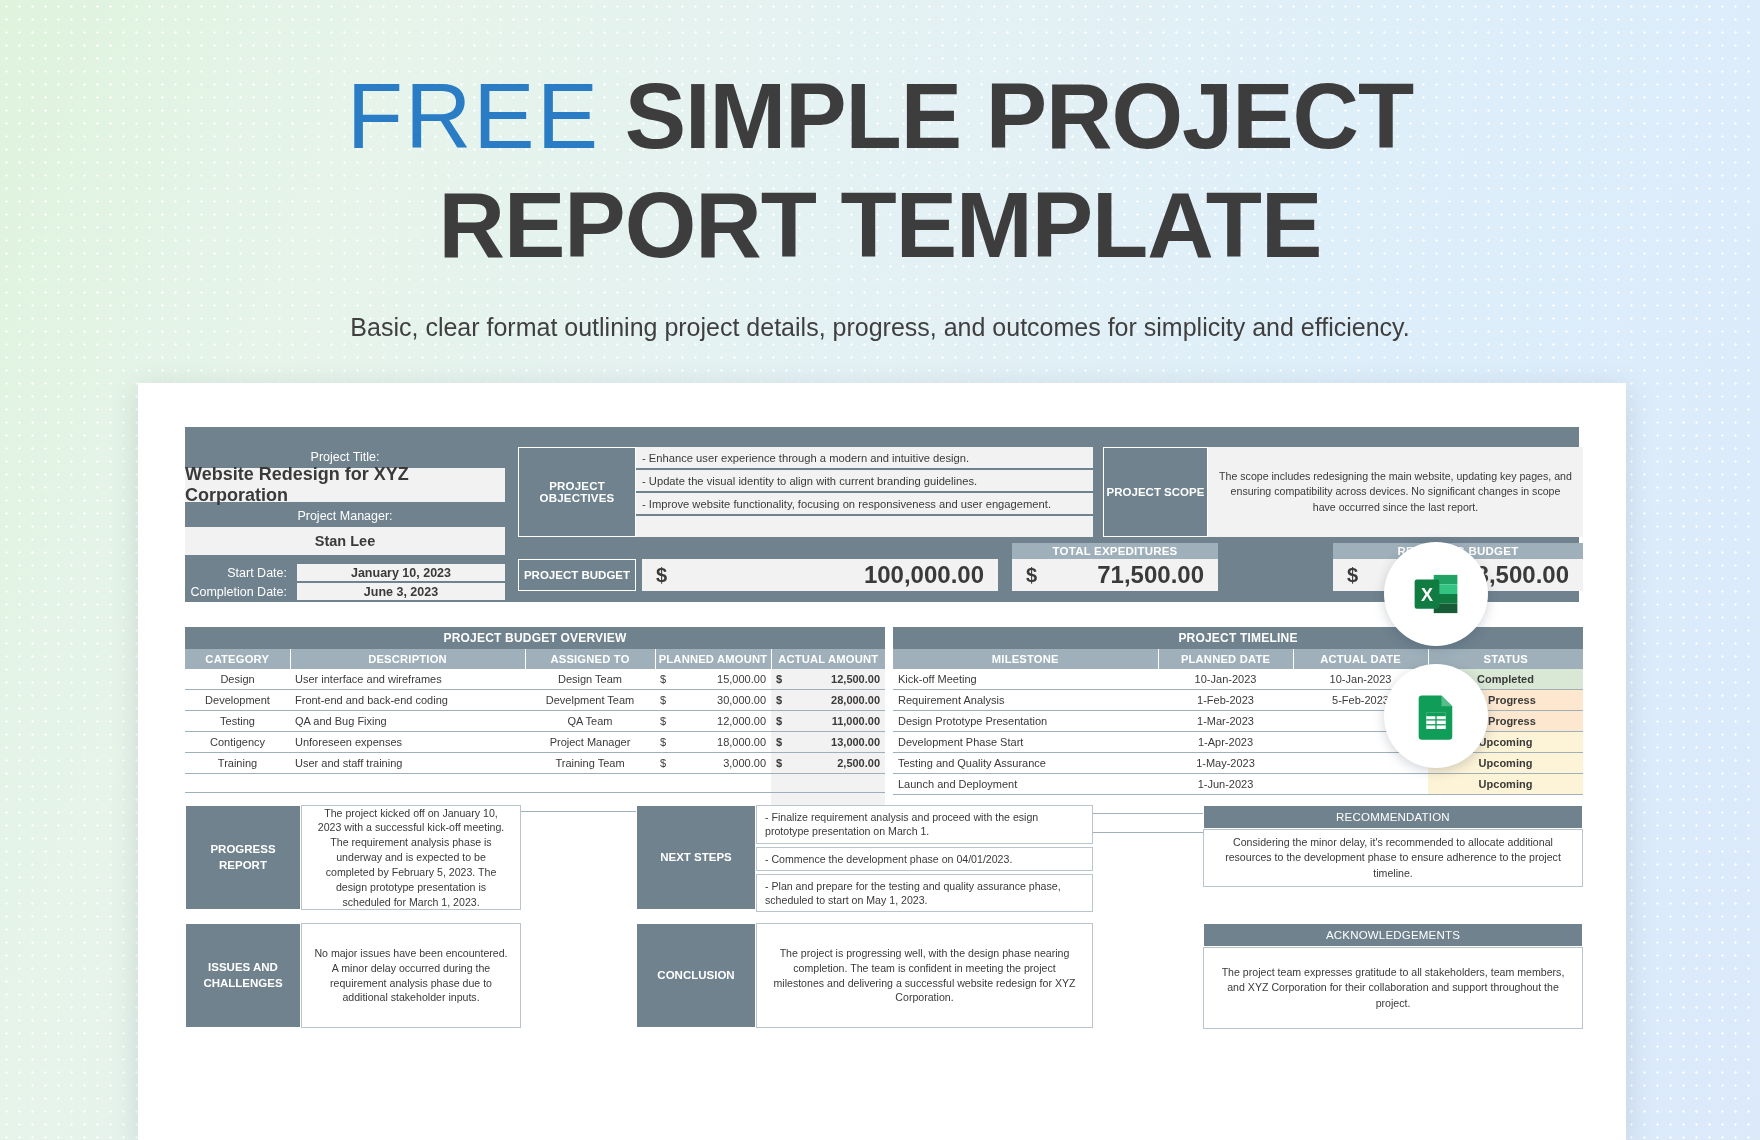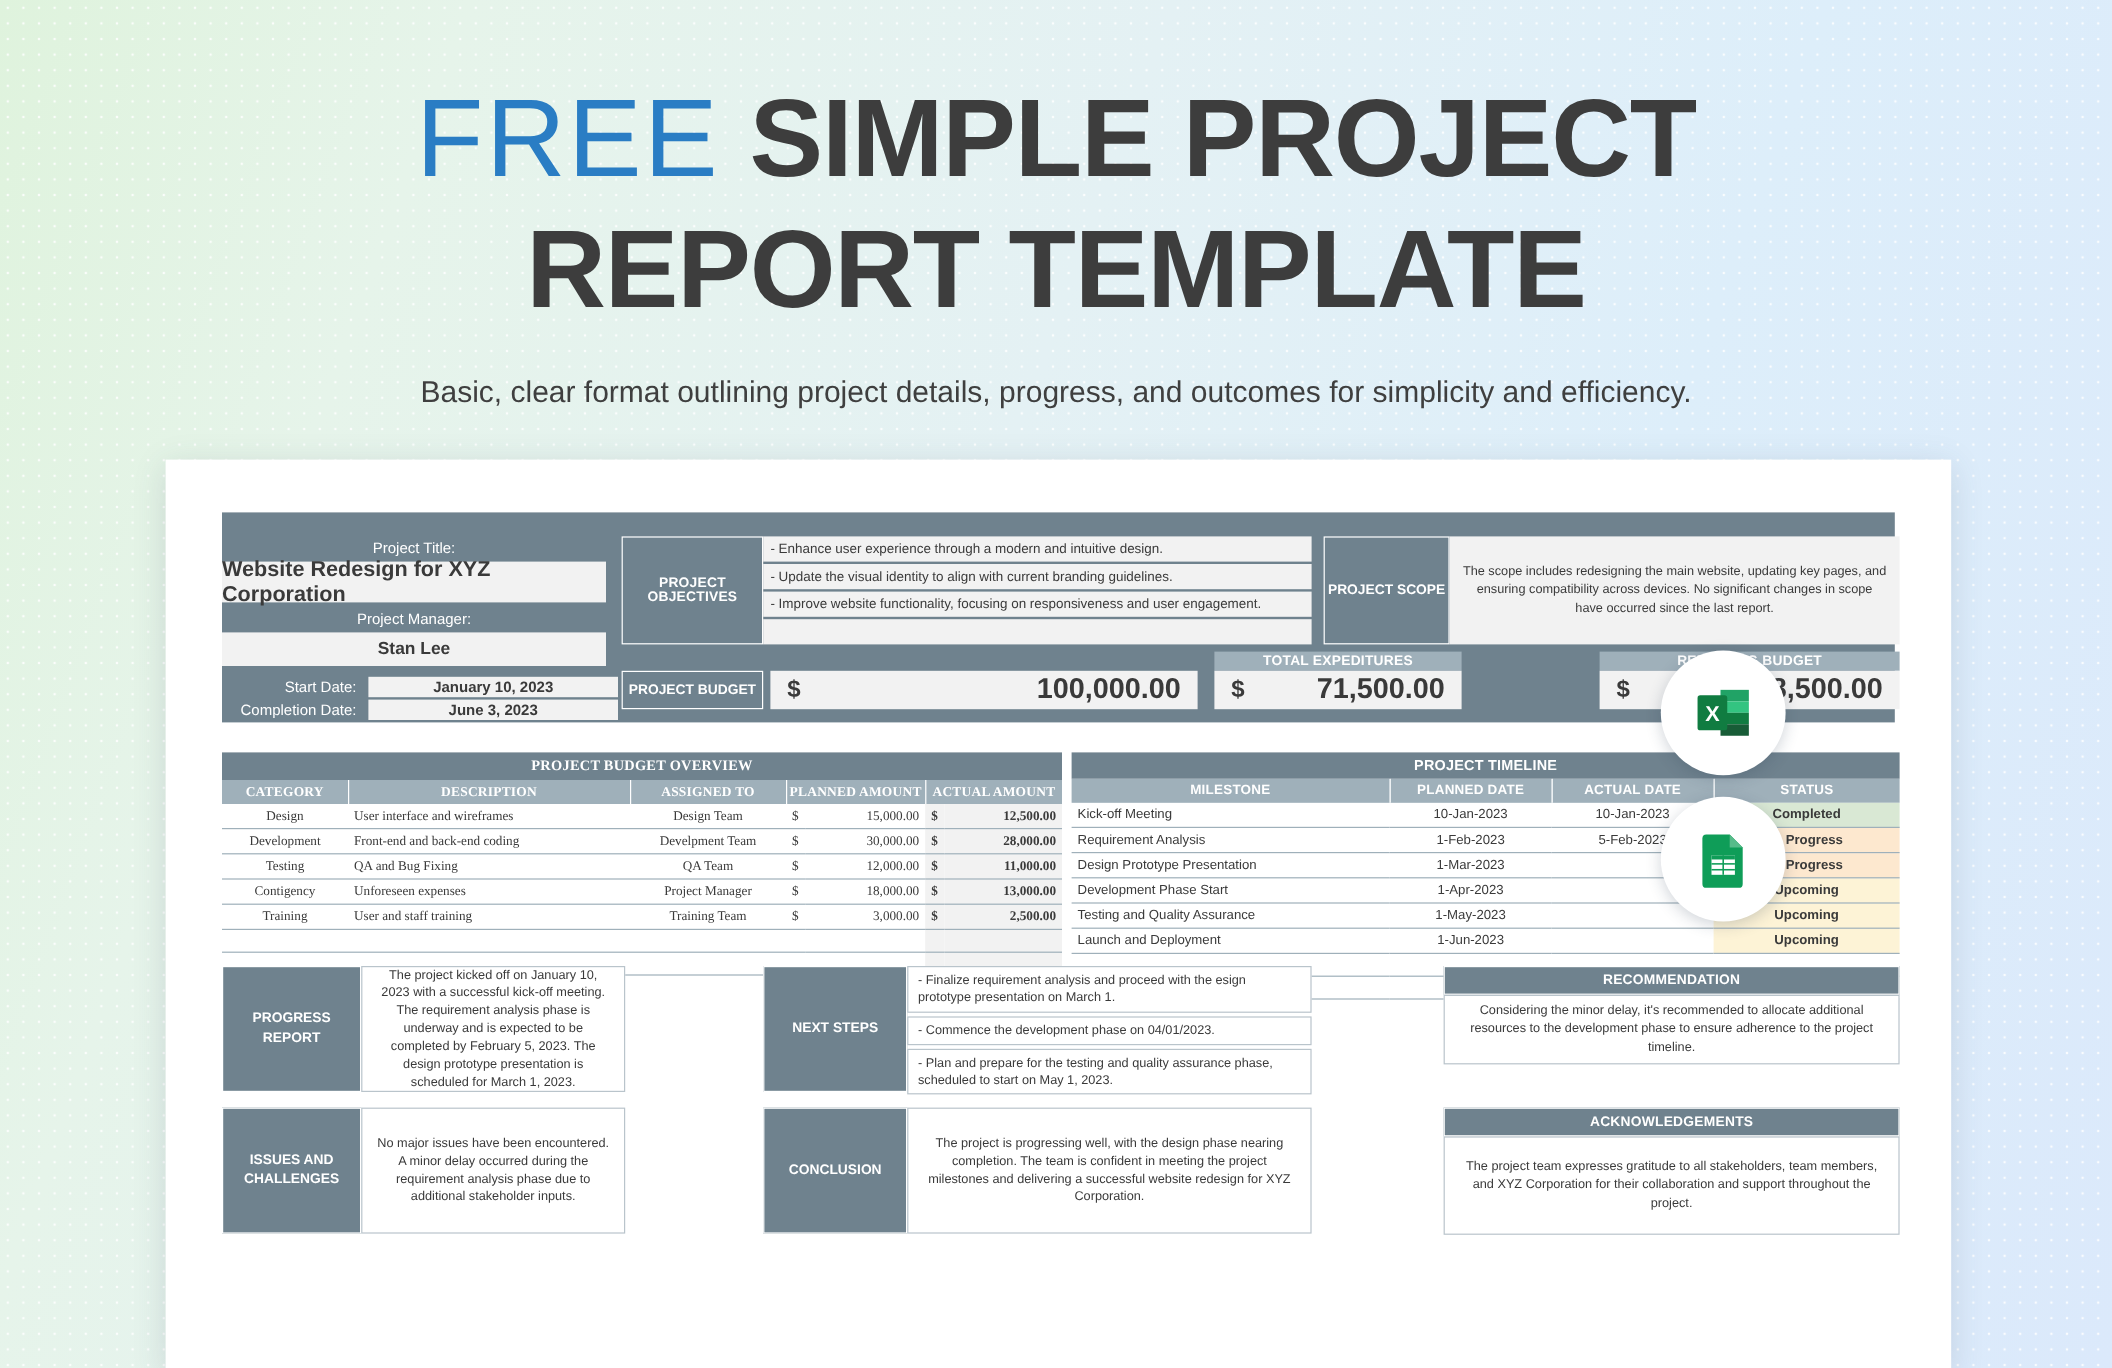--- a/index.html
+++ b/index.html
@@ -61,21 +61,21 @@
     display: flex; align-items: center; justify-content: center;
     font-weight: bold;
   }
 
   
   .proj-title-lbl { position:absolute; left:47px; top:67px; width:320px; }
   .proj-title-val { position:absolute; left:47px; top:85px; width:320px; height:34px; font-size:18px; }
   .proj-mgr-lbl { position:absolute; left:47px; top:126px; width:320px; }
   .proj-mgr-val { position:absolute; left:47px; top:144px; width:320px; height:28px; font-size:14.5px; }
   .date-row { position:absolute; display:flex; align-items:center; }
-  .date-lbl { width:122px; text-align:right; color:#fff; font-size:12.5px; padding-right:10px; }
+  .date-lbl { width:112px; text-align:right; color:#fff; font-size:12.5px; padding-right:10px; }
   .date-val { width:208px; height:17px; font-size:12.5px; }
 
   
   .obj-wrap { position:absolute; left:380px; top:64px; width:575px; height:90px; display:flex; }
   .obj-key {
     width:118px; background:#6f828e; border:1.4px solid #ffffff;
     color:#fff; font-size:11.5px; font-weight:bold; letter-spacing:.2px;
     display:flex; align-items:center; justify-content:center; text-align:center;
   }
   .obj-list { flex:1; display:flex; flex-direction:column; gap:2px; }
@@ -154,21 +154,21 @@
     display:flex; align-items:center; justify-content:center;
     text-align:center; padding:6px 12px;
   }
   .panel-list { flex:1; display:flex; flex-direction:column; gap:3px; }
   .panel-list .pl-item {
     flex:1; background:#ffffff; border:1.1px solid #b9c4cb;
     font-size:10.6px; line-height:1.35; color:#3a3a3a;
     display:flex; align-items:center; padding:4px 8px;
   }
   .stack-head {
-    background:#6f828e; color:#fff; font-size:11.5px; font-weight:bold;
+    background:#6f828e; color:#fff; font-size:11.5px; font-weight:normal;
     text-align:center; padding:5px 0; border:1.4px solid #ffffff; letter-spacing:.2px;
   }
   .stack-body {
     background:#ffffff; border:1.1px solid #b9c4cb; color:#3a3a3a;
     font-size:10.6px; line-height:1.42; text-align:center; padding:10px 14px;
     display:flex; align-items:center; justify-content:center;
   }
 
   
   .badge {
@@ -240,21 +240,21 @@
       <span class="amt">71,500.00</span>
     </div>
 
     <div class="cap-lbl" style="left:815px; top:0px; width:250px; height:16px;">REMAINING BUDGET</div>
     <div class="money-box" style="left:815px; top:16px; width:250px; height:32px;">
       <span class="cur">$</span>
       <span class="amt">28,500.00</span>
     </div>
   </div>
 
-  <div class="tbl" style="left:47px; top:244px; width:700px;font-family:Liberation Serif, serif;">
+  <div class="tbl" style="left:47px; top:244px; width:700px;">
     <div class="band">PROJECT BUDGET OVERVIEW</div>
     <table class="grid">
       <colgroup>
           <col style="width:105px">
           <col style="width:235px">
           <col style="width:130px">
           <col style="width:16px">
           <col style="width:100px">
           <col style="width:16px">
           <col style="width:98px">

